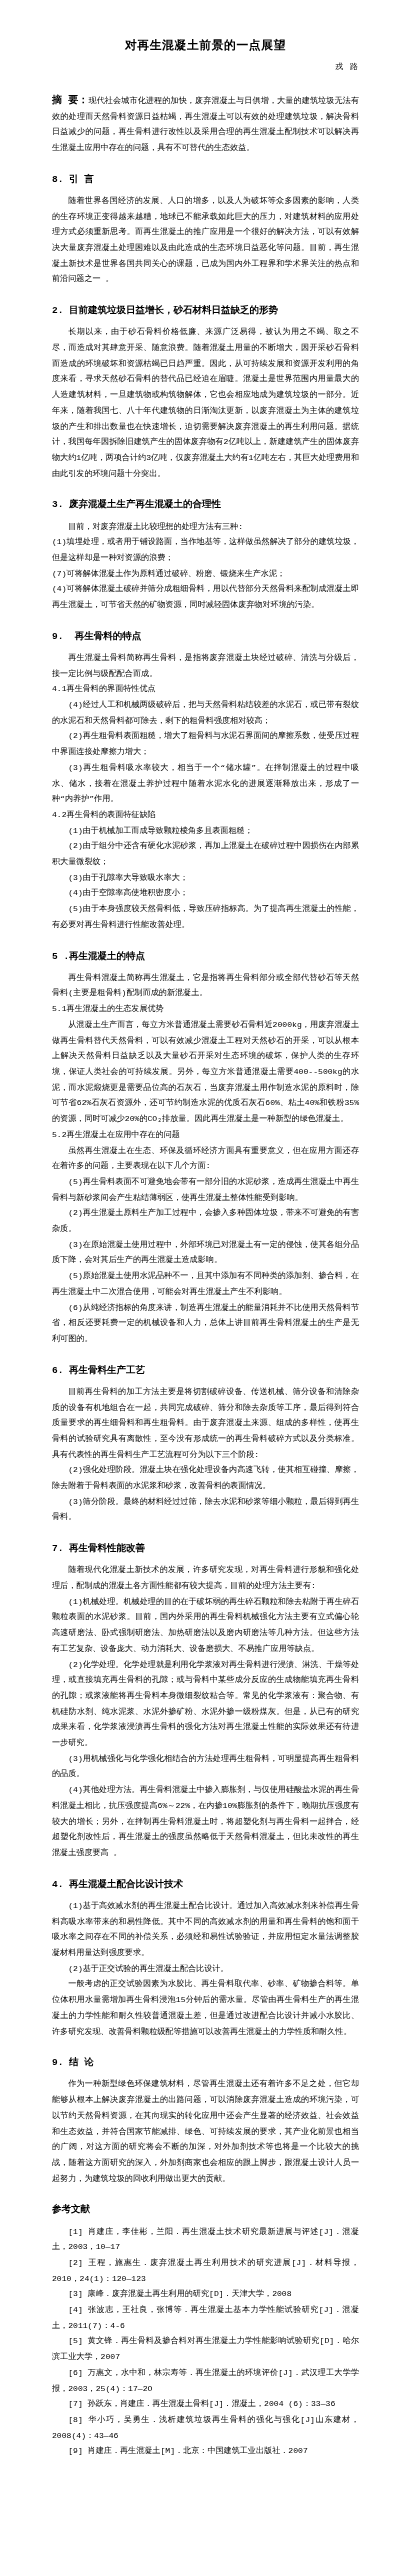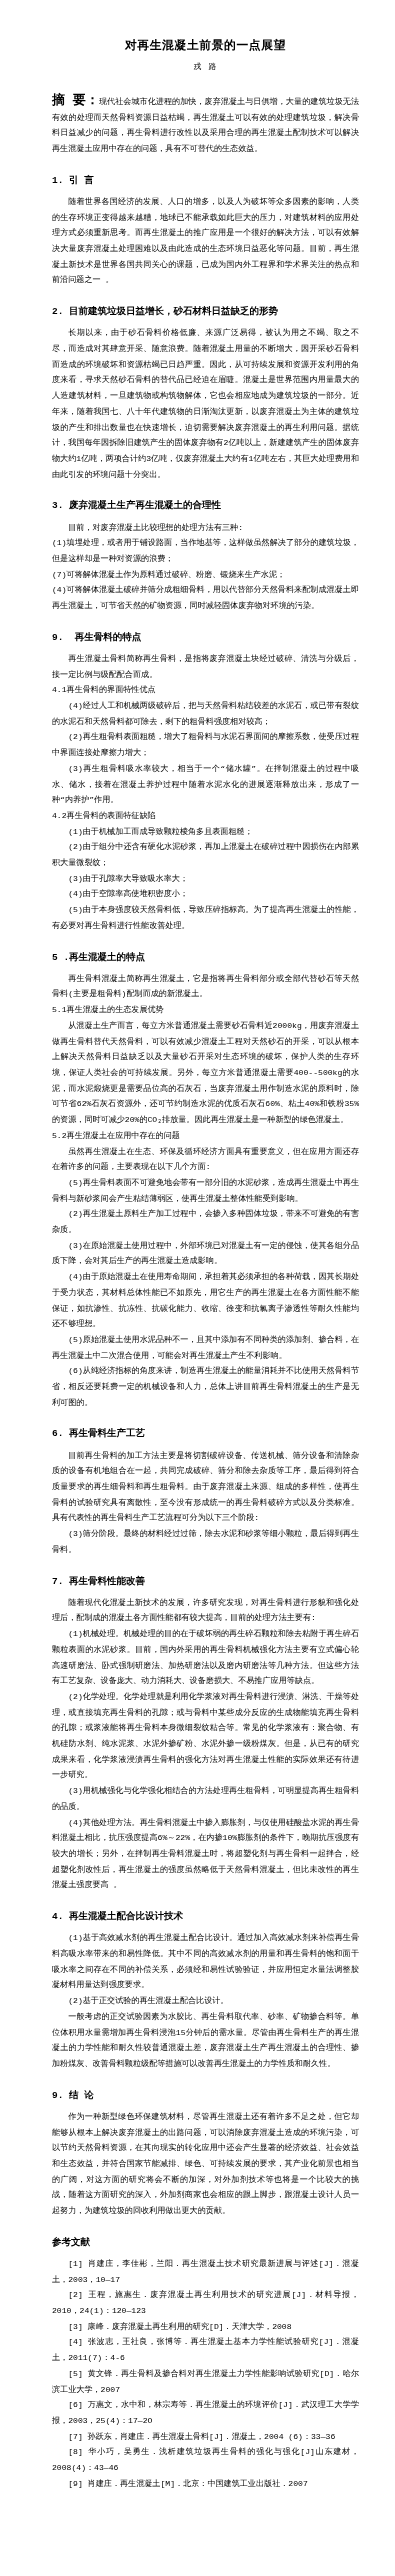--- a/index.html
+++ b/index.html
@@ -18,55 +18,55 @@
   .doc-title {
     font-size: 11.8px;
     font-weight: bold;
     text-align: center;
     line-height: 17px;
     letter-spacing: 0.6px;
     white-space: pre-wrap;
   }
   .author {
     font-size: 7.9px;
-    text-align: center;
+    text-align: right;
     line-height: 12.3px;
     margin-top: 5.6px;
     letter-spacing: 1.1px;
     white-space: pre-wrap;
   }
   .para {
     font-size: 8.1px;
     line-height: 15.7px;
     text-align: justify;
     white-space: pre-wrap;
     margin: 0;
   }
   .indent { text-indent: 2em; }
   .abstract { margin-top: 20px; }
-  .abs-label { font-weight: bold; font-size: 13px; }
+  .abs-label { font-weight: bold; font-size: 10px; }
   .h {
     font-size: 9.5px;
     font-weight: bold;
     line-height: 14.6px;
     margin: 17px 0 5.6px 0;
     white-space: pre-wrap;
   }
 </style>
 </head>
 <body>
 
 <div class="page">
 
   <div class="doc-title">对再生混凝土前景的一点展望</div>
   <div class="author">戎 路</div>
 
   <div class="para abstract"><span class="abs-label">摘 要：</span><span>现代社会城市化进程的加快，废弃混凝土与日俱增，大量的建筑垃圾无法有效的处理而天然骨料资源日益枯竭，再生混凝土可以有效的处理建筑垃圾，解决骨料日益减少的问题，再生骨料进行改性以及采用合理的再生混凝土配制技术可以解决再生混凝土应用中存在的问题，具有不可替代的生态效益。</span></div>
 
-  <div class="h">1. 引 言</div>
+  <div class="h">8. 引 言</div>
   <div class="para indent">随着世界各国经济的发展、人口的增多，以及人为破坏等众多因素的影响，人类的生存环境正变得越来越糟，地球已不能承载如此巨大的压力，对建筑材料的应用处理方式必须重新思考。而再生混凝土的推广应用是一个很好的解决方法，可以有效解决大量废弃混凝土处理困难以及由此造成的生态环境日益恶化等问题。目前，再生混凝土新技术是世界各国共同关心的课题，已成为国内外工程界和学术界关注的热点和前沿问题之一 。</div>
 
   <div class="h">2. 目前建筑垃圾日益增长，砂石材料日益缺乏的形势</div>
   <div class="para indent">长期以来，由于砂石骨料价格低廉、来源广泛易得，被认为用之不竭、取之不尽，而造成对其肆意开采、随意浪费。随着混凝土用量的不断增大，因开采砂石骨料而造成的环境破坏和资源枯竭已日趋严重。因此，从可持续发展和资源开发利用的角度来看，寻求天然砂石骨料的替代品已经迫在眉睫。混凝土是世界范围内用量最大的人造建筑材料，一旦建筑物或构筑物解体，它也会相应地成为建筑垃圾的一部分。近年来，随着我国七、八十年代建筑物的日渐淘汰更新，以废弃混凝土为主体的建筑垃圾的产生和排出数量也在快速增长，迫切需要解决废弃混凝土的再生利用问题。据统计，我国每年因拆除旧建筑产生的固体废弃物有2亿吨以上，新建建筑产生的固体废弃物大约1亿吨，两项合计约3亿吨，仅废弃混凝土大约有1亿吨左右，其巨大处理费用和由此引发的环境问题十分突出。</div>
 
   <div class="h">3. 废弃混凝土生产再生混凝土的合理性</div>
   <div class="para indent">目前，对废弃混凝土比较理想的处理方法有三种:</div>
   <div class="para">(1)填埋处理，或者用于铺设路面，当作地基等，这样做虽然解决了部分的建筑垃圾，但是这样却是一种对资源的浪费；</div>
   <div class="para">(7)可将解体混凝土作为原料通过破碎、粉磨、锻烧来生产水泥；</div>
   <div class="para">(4)可将解体混凝土破碎并筛分成粗细骨料，用以代替部分天然骨料来配制成混凝土即再生混凝土，可节省天然的矿物资源，同时减轻固体废弃物对环境的污染。</div>
@@ -86,39 +86,39 @@
 
   <div class="h">5 .再生混凝土的特点</div>
   <div class="para indent">再生骨料混凝土简称再生混凝土，它是指将再生骨料部分或全部代替砂石等天然骨料(主要是粗骨料)配制而成的新混凝土。</div>
   <div class="para">5.1再生混凝土的生态发展优势</div>
   <div class="para indent">从混凝土生产而言，每立方米普通混凝土需要砂石骨料近2000kg，用废弃混凝土做再生骨料替代天然骨料，可以有效减少混凝土工程对天然砂石的开采，可以从根本上解决天然骨料日益缺乏以及大量砂石开采对生态环境的破坏，保护人类的生存环境，保证人类社会的可持续发展。另外，每立方米普通混凝土需要400--500kg的水泥，而水泥煅烧更是需要品位高的石灰石，当废弃混凝土用作制造水泥的原料时，除可节省62%石灰石资源外，还可节约制造水泥的优质石灰石60%、粘土40%和铁粉35%的资源，同时可减少20%的CO₂排放量。因此再生混凝土是一种新型的绿色混凝土。</div>
   <div class="para">5.2再生混凝土在应用中存在的问题</div>
   <div class="para indent">虽然再生混凝土在生态、环保及循环经济方面具有重要意义，但在应用方面还存在着许多的问题，主要表现在以下几个方面:</div>
   <div class="para indent">(5)再生骨料表面不可避免地会带有一部分旧的水泥砂浆，造成再生混凝土中再生骨料与新砂浆间会产生粘结薄弱区，使再生混凝土整体性能受到影响。</div>
   <div class="para indent">(2)再生混凝土原料生产加工过程中，会掺入多种固体垃圾，带来不可避免的有害杂质。</div>
   <div class="para indent">(3)在原始混凝土使用过程中，外部环境已对混凝土有一定的侵蚀，使其各组分品质下降，会对其后生产的再生混凝土造成影响。</div>
-  <div class="para indent">(4)由于原始混凝土在使用寿命期间，承担着其必须承担的各种荷载，因其长期处于受力状态，其材料总体性能已不如原先，用它生产的再生混凝土在各方面性能不能保证，如抗渗性、抗冻性、抗碳化能力、收缩、徐变和抗氯离子渗透性等耐久性能均还不够理想。</div>
   <div class="para indent">(5)原始混凝土使用水泥品种不一，且其中添加有不同种类的添加剂、掺合料，在再生混凝土中二次混合使用，可能会对再生混凝土产生不利影响。</div>
   <div class="para indent">(6)从纯经济指标的角度来讲，制造再生混凝土的能量消耗并不比使用天然骨料节省，相反还要耗费一定的机械设备和人力，总体上讲目前再生骨料混凝土的生产是无利可图的。</div>
 
   <div class="h">6. 再生骨料生产工艺</div>
   <div class="para indent">目前再生骨料的加工方法主要是将切割破碎设备、传送机械、筛分设备和清除杂质的设备有机地组合在一起，共同完成破碎、筛分和除去杂质等工序，最后得到符合质量要求的再生细骨料和再生粗骨料。由于废弃混凝土来源、组成的多样性，使再生骨料的试验研究具有离散性，至今没有形成统一的再生骨料破碎方式以及分类标准。具有代表性的再生骨料生产工艺流程可分为以下三个阶段:</div>
+  <div class="para indent">(2)强化处理阶段。混凝土块在强化处理设备内高速飞转，使其相互碰撞、摩擦，除去附着于骨料表面的水泥浆和砂浆，改善骨料的表面情况。</div>
   <div class="para indent">(3)筛分阶段。最终的材料经过过筛，除去水泥和砂浆等细小颗粒，最后得到再生骨料。</div>
 
   <div class="h">7. 再生骨料性能改善</div>
   <div class="para indent">随着现代化混凝土新技术的发展，许多研究发现，对再生骨料进行形貌和强化处理后，配制成的混凝土各方面性能都有较大提高，目前的处理方法主要有:</div>
   <div class="para indent">(1)机械处理。机械处理的目的在于破坏弱的再生碎石颗粒和除去粘附于再生碎石颗粒表面的水泥砂浆。目前，国内外采用的再生骨料机械强化方法主要有立式偏心轮高速研磨法、卧式强制研磨法、加热研磨法以及磨内研磨法等几种方法。但这些方法有工艺复杂、设备庞大、动力消耗大、设备磨损大、不易推广应用等缺点。</div>
   <div class="para indent">(2)化学处理。化学处理就是利用化学浆液对再生骨料进行浸渍、淋洗、干燥等处理，或直接填充再生骨料的孔隙；或与骨料中某些成分反应的生成物能填充再生骨料的孔隙；或浆液能将再生骨料本身微细裂纹粘合等。常见的化学浆液有：聚合物、有机硅防水剂、纯水泥浆、水泥外掺矿粉、水泥外掺一级粉煤灰。但是，从已有的研究成果来看，化学浆液浸渍再生骨料的强化方法对再生混凝土性能的实际效果还有待进一步研究。</div>
   <div class="para indent">(3)用机械强化与化学强化相结合的方法处理再生粗骨料，可明显提高再生粗骨料的品质。</div>
   <div class="para indent">(4)其他处理方法。再生骨料混凝土中掺入膨胀剂，与仅使用硅酸盐水泥的再生骨料混凝土相比，抗压强度提高6%～22%，在内掺10%膨胀剂的条件下，晚期抗压强度有较大的增长；另外，在拌制再生骨料混凝土时，将超塑化剂与再生骨料一起拌合，经超塑化剂改性后，再生混凝土的强度虽然略低于天然骨料混凝土，但比未改性的再生混凝土强度要高 。</div>
 
   <div class="h">4. 再生混凝土配合比设计技术</div>
   <div class="para indent">(1)基于高效减水剂的再生混凝土配合比设计。通过加入高效减水剂来补偿再生骨料高吸水率带来的和易性降低。其中不同的高效减水剂的用量和再生骨料的饱和面干吸水率之间存在不同的补偿关系，必须经和易性试验验证，并应用恒定水量法调整胶凝材料用量达到强度要求。</div>
   <div class="para indent">(2)基于正交试验的再生混凝土配合比设计。</div>
-  <div class="para indent">一般考虑的正交试验因素为水胶比、再生骨料取代率、砂率、矿物掺合料等。单位体积用水量需增加再生骨料浸泡15分钟后的需水量。尽管由再生骨料生产的再生混凝土的力学性能和耐久性较普通混凝土差，废弃混凝土生产再生混凝土的合理性、掺加粉煤灰、改善骨料颗粒级配等措施可以改善再生混凝土的力学性质和耐久性。</div>
+  <div class="para indent">一般考虑的正交试验因素为水胶比、再生骨料取代率、砂率、矿物掺合料等。单位体积用水量需增加再生骨料浸泡15分钟后的需水量。尽管由再生骨料生产的再生混凝土的力学性能和耐久性较普通混凝土差，但是通过改进配合比设计并减小水胶比、许多研究发现、改善骨料颗粒级配等措施可以改善再生混凝土的力学性质和耐久性。</div>
 
   <div class="h">9. 结 论</div>
   <div class="para indent">作为一种新型绿色环保建筑材料，尽管再生混凝土还有着许多不足之处，但它却能够从根本上解决废弃混凝土的出路问题，可以消除废弃混凝土造成的环境污染，可以节约天然骨料资源，在其向现实的转化应用中还会产生显著的经济效益、社会效益和生态效益，并符合国家节能减排、绿色、可持续发展的要求，其产业化前景也相当的广阔，对这方面的研究将会不断的加深，对外加剂技术等也将是一个比较大的挑战，随着这方面研究的深入，外加剂商家也会相应的跟上脚步，跟混凝土设计人员一起努力，为建筑垃圾的回收利用做出更大的贡献。</div>
 
   <div class="h">参考文献</div>
   <div class="para indent">[1] 肖建庄，李佳彬，兰阳．再生混凝土技术研究最新进展与评述[J]．混凝土，2003，10—17</div>
   <div class="para indent">[2] 王程，施惠生．废弃混凝土再生利用技术的研究进展[J]．材料导报，2010，24(1)：120—123</div>
   <div class="para indent">[3] 康峰．废弃混凝土再生利用的研究[D]．天津大学，2008</div>
   <div class="para indent">[4] 张波志，王社良，张博等．再生混凝土基本力学性能试验研究[J]．混凝土，2011(7)：4-6</div>
   <div class="para indent">[5] 黄文锋．再生骨料及掺合料对再生混凝土力学性能影响试验研究[D]．哈尔滨工业大学，2007</div>

